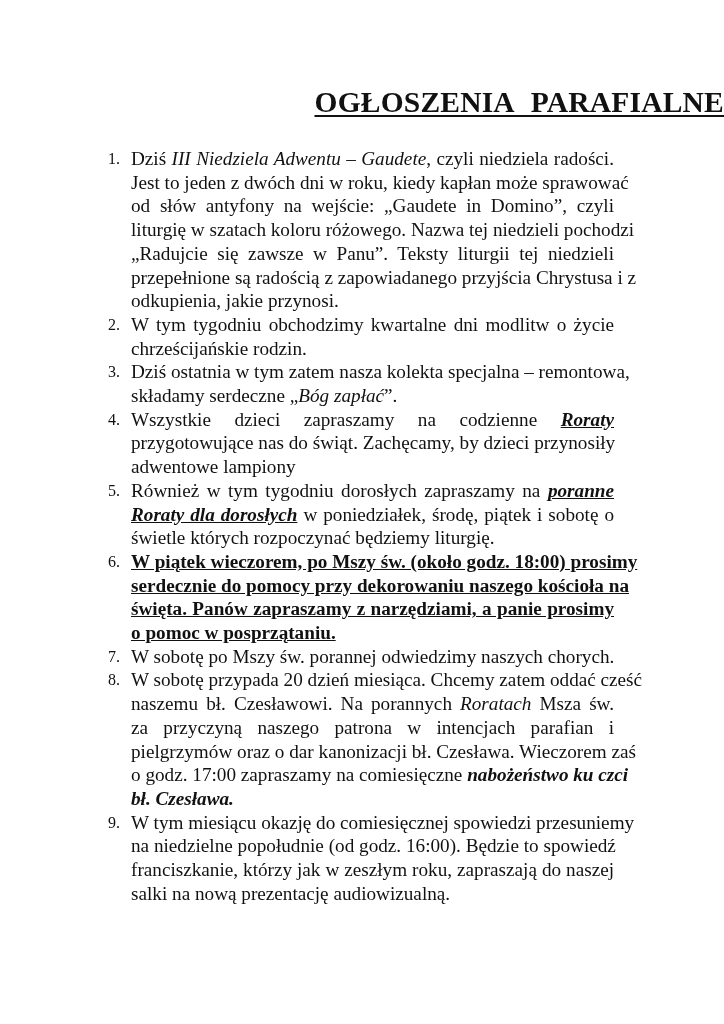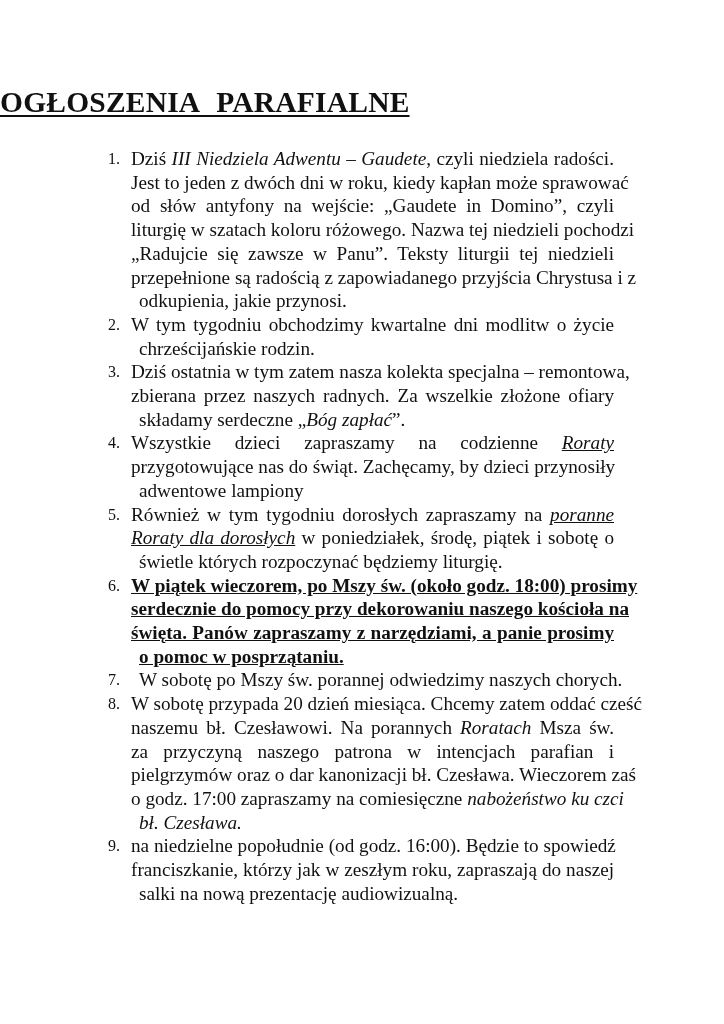--- a/index.html
+++ b/index.html
@@ -2,37 +2,37 @@
 <html><head>
 <meta charset="utf-8">
 <style>
   html, body { margin: 0; padding: 0; background: #ffffff; }
   body { width: 724px; height: 1024px; position: relative; overflow: hidden; }
   .page {
     position: absolute; left: 0; top: 0; width: 724px; height: 1024px; background: #fff;
     font-family: "Liberation Serif", "DejaVu Serif", serif; color: #111;
   }
   .title {
-    position: absolute; left: 0; top: 86px; width: 724px; text-align: left;
+    position: absolute; left: 0; top: 86px; width: 724px; text-align: right;
     font-family: "Liberation Serif", serif; font-weight: bold; font-size: 29.5px;
     letter-spacing: 0.2px;
   }
   .title span { text-decoration: underline; text-decoration-thickness: 2px; text-underline-offset: 3px; word-spacing: 10px; }
   ol.list {
     position: absolute; left: 108px; top: 147px; width: 506px; margin: 0; padding: 0;
     list-style: none; font-size: 19.2px; line-height: 23.7px;
   }
   ol.list li { position: relative; padding-left: 23px; text-align: justify; text-align-last: left; }
   .num { position: absolute; left: 0; top: 0; font-size: 16px; }
   .b { font-weight: bold; text-decoration: underline; }
   .i { font-style: italic; }
-  .bi { font-weight: normal; font-style: italic; }
+  .bi { font-weight: bold; font-style: italic; }
   .u { text-decoration: underline; }
   .line { display: block; text-align: justify; text-align-last: justify; white-space: nowrap; }
-  .line.last { text-align-last: left; margin-left: 8px; }
+  .line.last { text-align-last: left; }
 </style>
 </head>
 <body>
 
 <div class="page">
   <div class="title">
     <span>OGŁOSZENIA   PARAFIALNE</span>
   </div>
   <ol class="list" id="announcements">
       <li>
@@ -46,21 +46,20 @@
         <span class="line last"><span>odkupienia, jakie przynosi.</span></span>
       </li>
       <li>
         <span class="num">2.</span>
         <span class="line"><span>W tym tygodniu obchodzimy kwartalne dni modlitw o życie</span></span>
         <span class="line last"><span>chrześcijańskie rodzin.</span></span>
       </li>
       <li>
         <span class="num">3.</span>
         <span class="line"><span>Dziś ostatnia w tym zatem nasza kolekta specjalna – remontowa,</span></span>
-        <span class="line"><span>zbierana przez naszych radnych. Za wszelkie złożone ofiary</span></span>
         <span class="line last"><span>składamy serdeczne „</span><span class="i">Bóg zapłać</span><span>”.</span></span>
       </li>
       <li>
         <span class="num">4.</span>
         <span class="line"><span>Wszystkie dzieci zapraszamy na codzienne </span><span class="bi u">Roraty</span></span>
         <span class="line"><span>przygotowujące nas do świąt. Zachęcamy, by dzieci przynosiły</span></span>
         <span class="line last"><span>adwentowe lampiony</span></span>
       </li>
       <li>
         <span class="num">5.</span>
@@ -83,18 +82,19 @@
         <span class="num">8.</span>
         <span class="line"><span>W sobotę przypada 20 dzień miesiąca. Chcemy zatem oddać cześć</span></span>
         <span class="line"><span>naszemu bł. Czesławowi. Na porannych </span><span class="i">Roratach</span><span> Msza św.</span></span>
         <span class="line"><span>za przyczyną naszego patrona w intencjach parafian i</span></span>
         <span class="line"><span>pielgrzymów oraz o dar kanonizacji bł. Czesława. Wieczorem zaś</span></span>
         <span class="line"><span>o godz. 17:00 zapraszamy na comiesięczne </span><span class="bi">nabożeństwo ku czci</span></span>
         <span class="line last"><span class="bi">bł. Czesława.</span></span>
       </li>
       <li>
         <span class="num">9.</span>
+        <span class="line"><span>W tym miesiącu okazję do comiesięcznej spowiedzi przesuniemy</span></span>
         <span class="line"><span>na niedzielne popołudnie (od godz. 16:00). Będzie to spowiedź</span></span>
         <span class="line"><span>franciszkanie, którzy jak w zeszłym roku, zapraszają do naszej</span></span>
         <span class="line last"><span>salki na nową prezentację audiowizualną.</span></span>
       </li>
     </ol>
 </div>
 
 </body></html>

